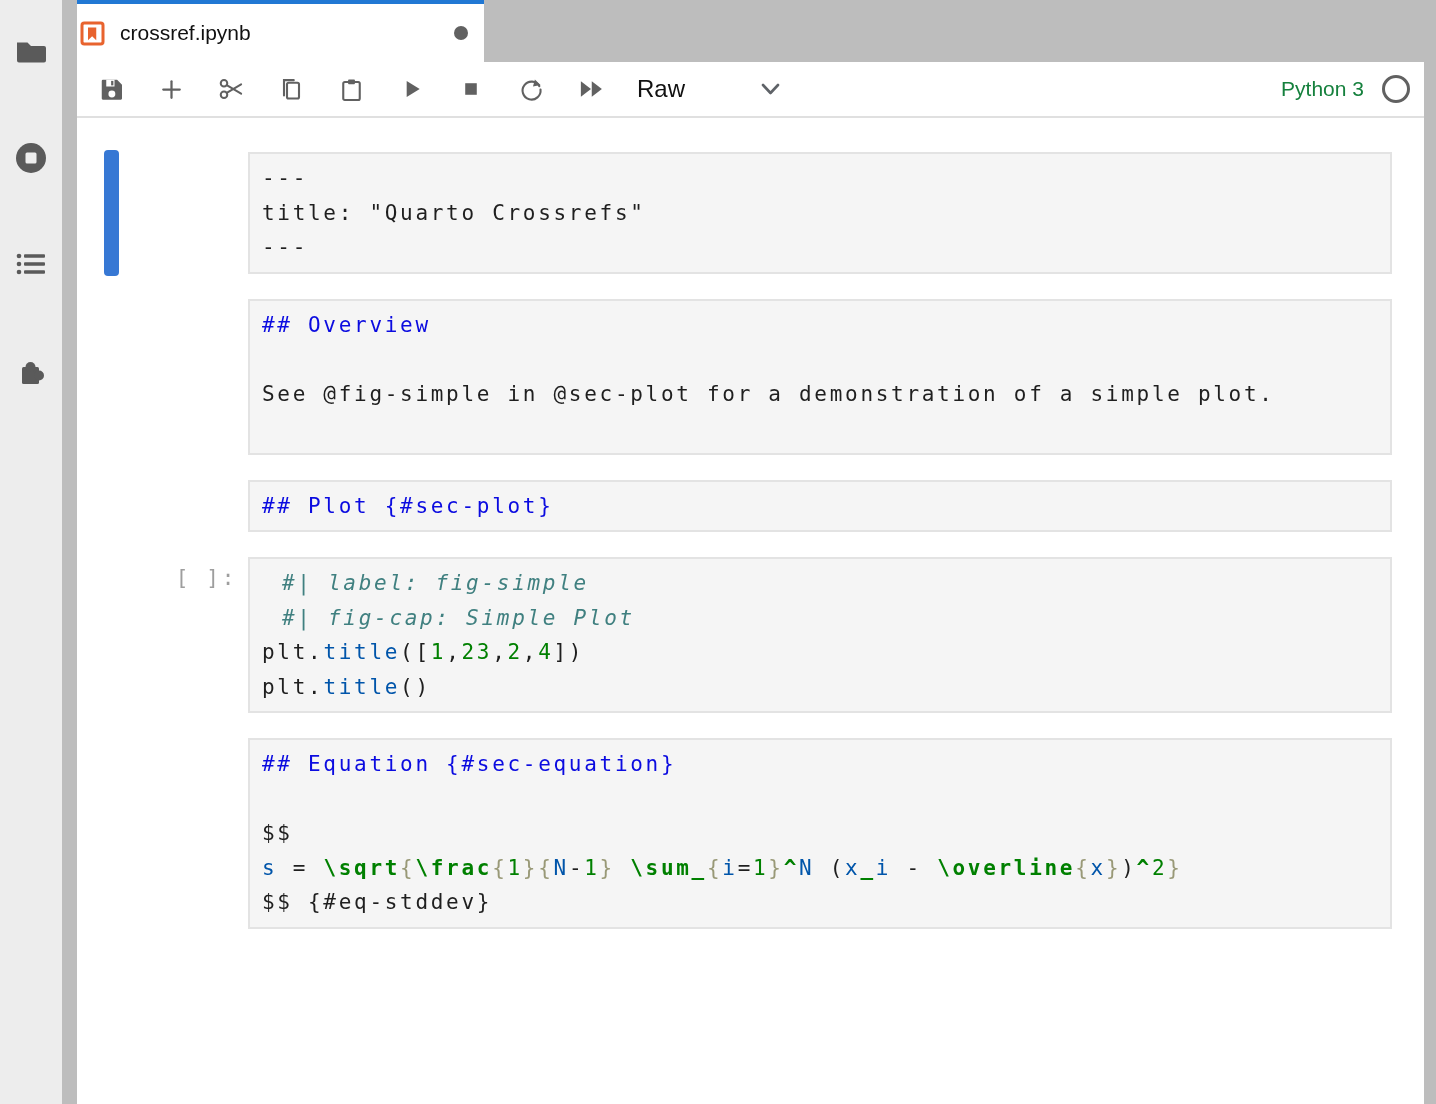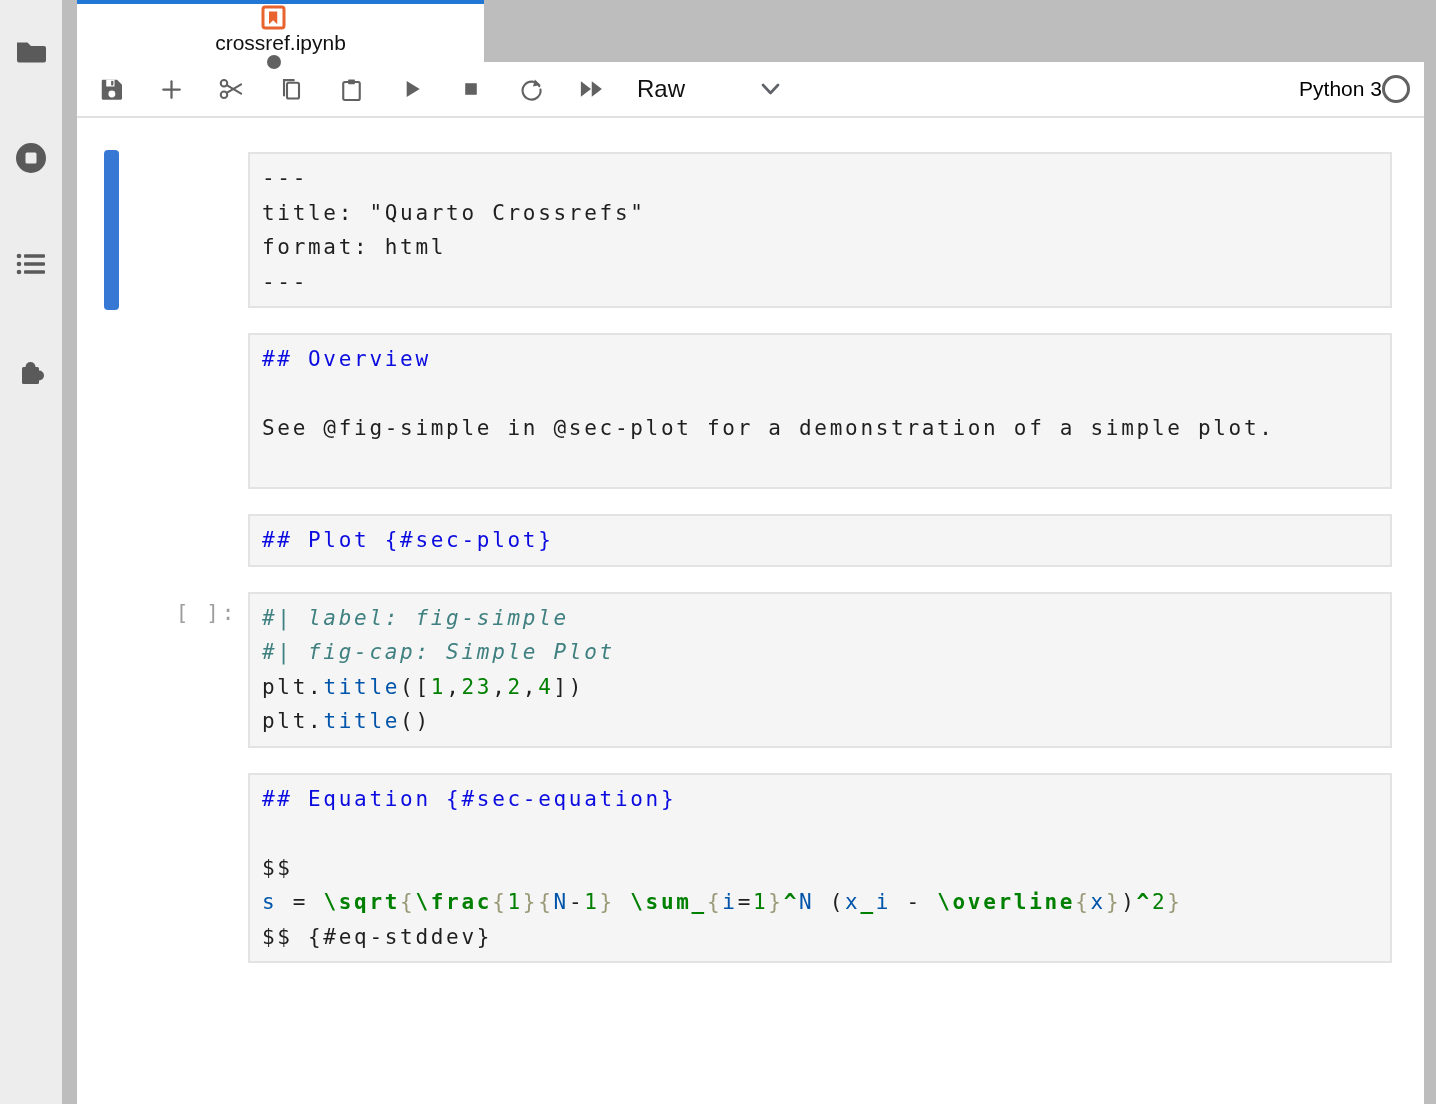--- a/index.html
+++ b/index.html
@@ -10,45 +10,45 @@
   
   .sidebar{position:absolute;left:0;top:0;width:62px;height:1104px;background:#ededed;}
   .side-icon{position:absolute;left:12px;width:38px;height:38px;display:flex;align-items:center;justify-content:center;}
   
   .strip-left{position:absolute;left:62px;top:0;width:15px;height:1104px;background:#bdbdbd;}
   .strip-right{position:absolute;left:1424px;top:0;width:12px;height:1104px;background:#bdbdbd;}
   
   .main{position:absolute;left:77px;top:0;width:1347px;height:1104px;background:#ffffff;}
   .tabbar{height:62px;background:#bdbdbd;display:flex;}
   .tab{width:407px;height:62px;background:#ffffff;border-top:4px solid #2178d4;box-sizing:border-box;
-       display:flex;align-items:center;padding:0 16px 0 2px;flex-direction:column;}
+       display:flex;align-items:center;padding:0 16px 0 2px;}
   .tab-title{flex:1;font-size:21px;color:#111111;margin-left:14px;white-space:nowrap;}
   .dirty-dot{width:14px;height:14px;border-radius:50%;background:#616161;flex:none;}
   .toolbar{height:56px;background:#ffffff;border-bottom:2px solid #e0e0e0;box-sizing:border-box;
            display:flex;align-items:center;padding:0 10px 0 4px;}
   .tbtn{width:60px;height:44px;display:flex;align-items:center;justify-content:center;flex:none;cursor:pointer;}
   .celltype-label{font-size:24px;color:#111111;margin-left:16px;white-space:nowrap;}
   .chev-btn{margin-left:76px;display:flex;align-items:center;}
   .tb-spacer{flex:1;}
-  .kernel-name{font-size:21px;color:#000000;white-space:nowrap;}
+  .kernel-name{font-size:21px;color:#15803d;margin-right:18px;white-space:nowrap;}
   .kernel-circle{width:22px;height:22px;border:3px solid #616161;border-radius:50%;margin-right:4px;flex:none;}
   
   .content{padding-top:34px;}
   .cell-row{display:flex;margin-bottom:25px;}
   .cell-margin{width:171px;position:relative;flex:none;}
   .sel-bar{position:absolute;left:27px;top:-2px;bottom:-2px;width:15px;background:#3778d4;border-radius:4px;}
   .prompt{position:absolute;right:11px;top:9px;font-family:"DejaVu Sans Mono",monospace;
           font-size:21px;letter-spacing:2.7px;color:#9e9e9e;white-space:pre;}
   .cell-box{flex:1;margin-right:32px;background:#f5f5f5;border:2px solid #e3e3e3;
             padding:7px 12px;box-sizing:border-box;}
   .cm-line{font-family:"DejaVu Sans Mono",monospace;font-size:21px;line-height:34.5px;height:34.5px;
            letter-spacing:2.7px;white-space:pre;color:var(--c-text,#1f1f1f);}
   .tk-header{color:var(--c-header);font-weight:400;}
   .tk-keyword{color:var(--c-keyword);font-weight:700;}
-  .tk-comment{color:var(--c-comment);font-style:italic;}
+  .tk-comment{color:var(--c-comment);font-style:italic;margin-left:20px;}
   .tk-number{color:var(--c-number);}
   .tk-property{color:var(--c-property);}
   .tk-bracket{color:var(--c-bracket);}
   .tk-variable{color:var(--c-variable);}
   svg{display:block;}
 </style>
 </head>
 <body>
 
 <div class="sidebar">
@@ -170,21 +170,20 @@
 
   <div class="content">
     <div>
         <div class="cell-row">
           <div class="cell-margin">
             <div class="sel-bar"></div>
           </div>
           <div class="cell-box">
             <div class="cm-line"><span>---</span></div>
             <div class="cm-line"><span>title: "Quarto Crossrefs"</span></div>
-            <div class="cm-line"><span>format: html</span></div>
             <div class="cm-line"><span>---</span></div>
           </div>
         </div>
         <div class="cell-row">
           <div class="cell-margin"></div>
           <div class="cell-box">
             <div class="cm-line"><span class="tk-header">## Overview</span></div>
             <div class="cm-line"></div>
             <div class="cm-line"><span>See @fig-simple in @sec-plot for a demonstration of a simple plot.</span></div>
             <div class="cm-line"></div>

